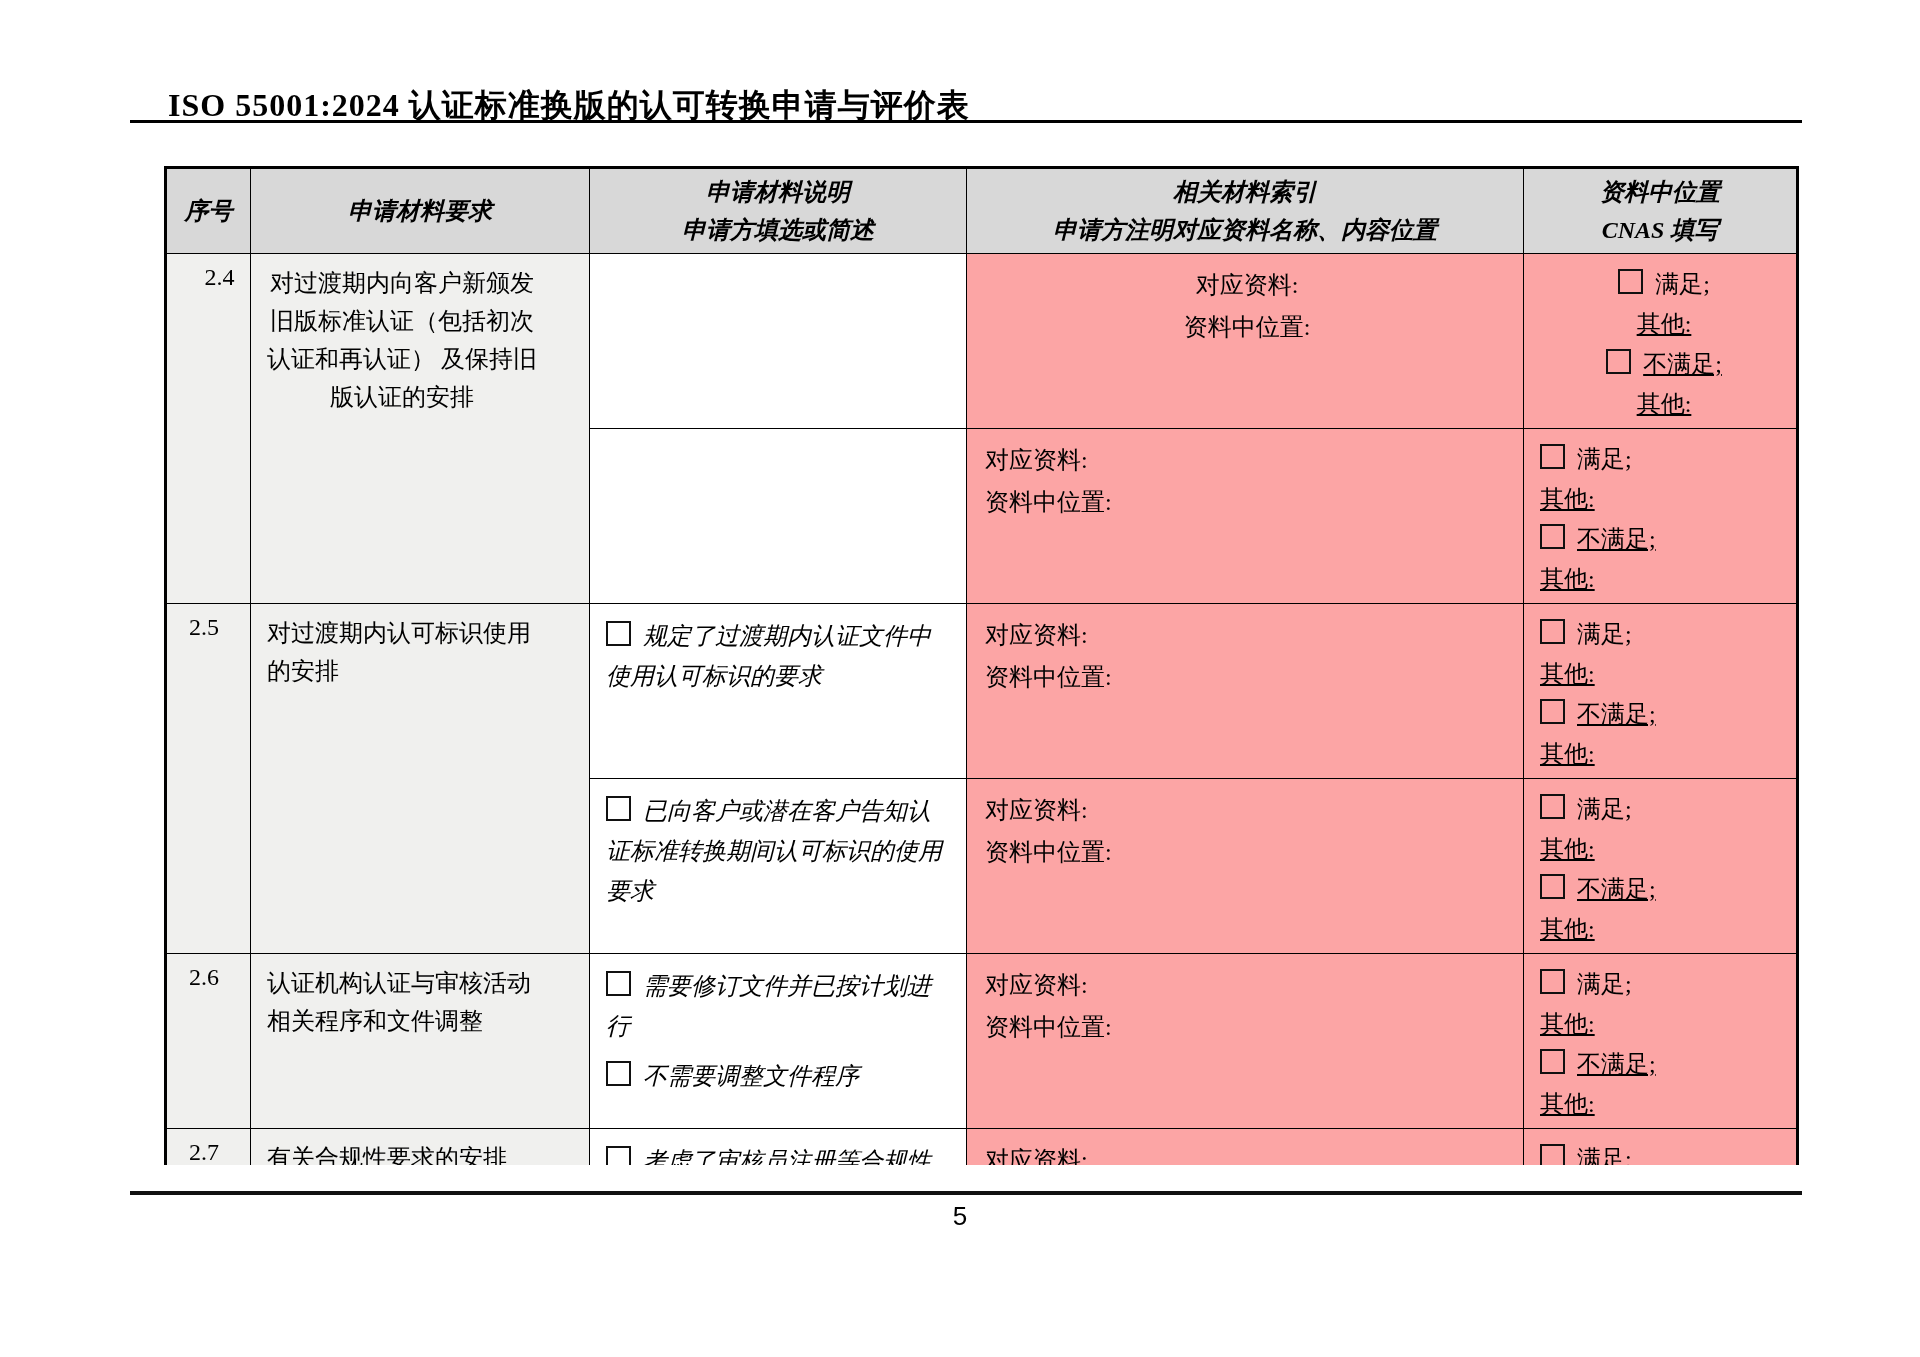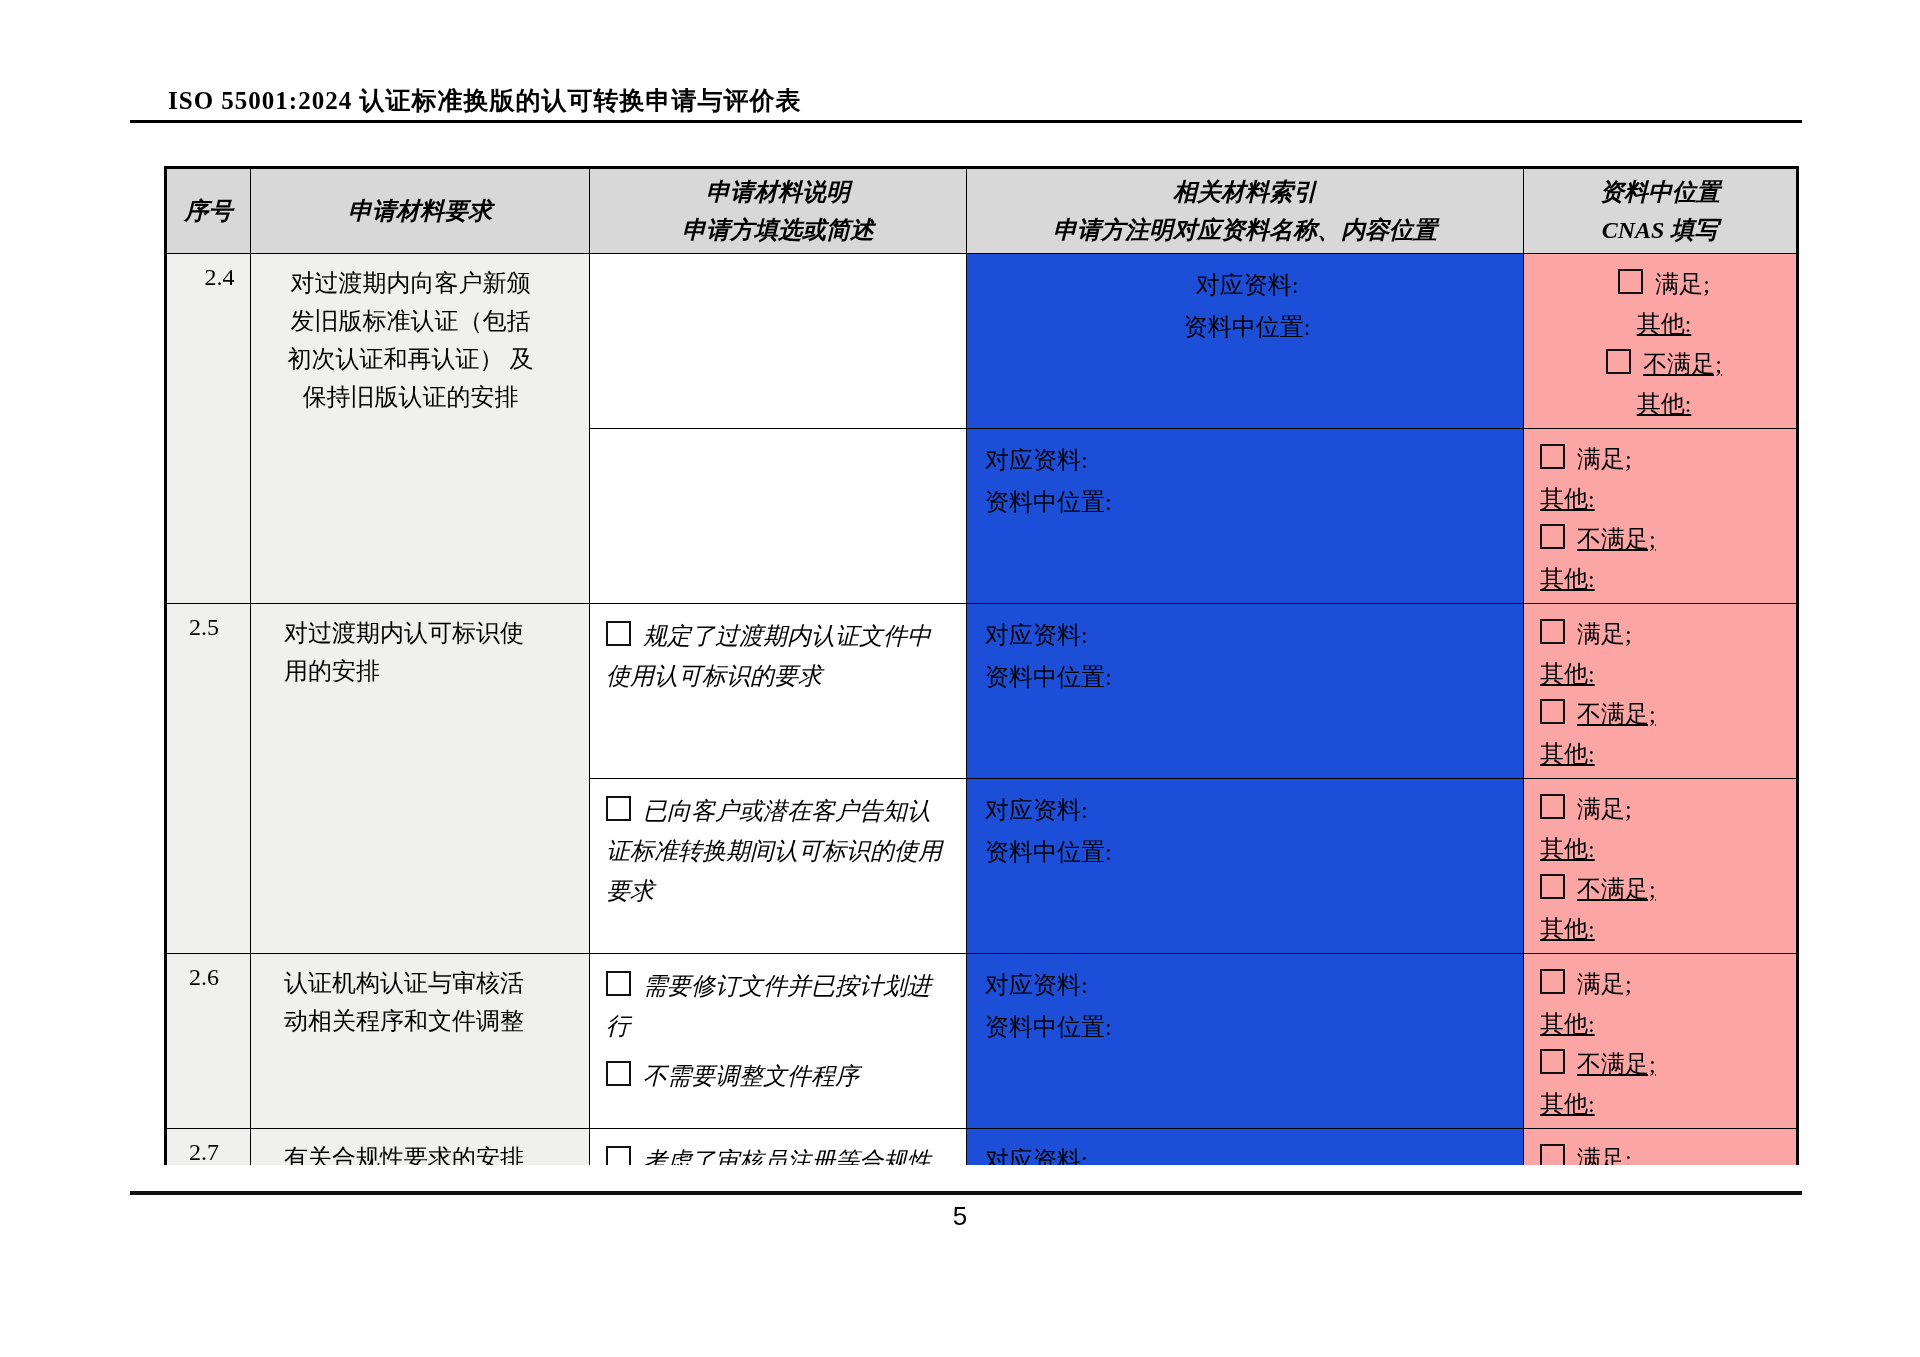--- a/index.html
+++ b/index.html
@@ -8,21 +8,21 @@
     background:#ffffff;
     font-family:"Liberation Serif", serif;
     color:#000;
     position:relative;
     overflow:hidden;
   }
   .page{position:absolute;inset:0;background:#fff;}
 
   .doc-title{
     position:absolute;left:168px;top:84px;
-    font-size:25px;font-weight:bold;letter-spacing:1px;
+    font-size:32px;font-weight:bold;letter-spacing:1px;
     white-space:nowrap;
   }
   .title-rule{
     position:absolute;left:130px;top:120px;width:1672px;height:3px;
     background:#000;
   }
 
   .watermark{
     position:absolute;left:430px;top:295px;width:1010px;height:690px;
     z-index:5;pointer-events:none;mix-blend-mode:multiply;opacity:0.95;
@@ -46,23 +46,23 @@
   th{
     background:#d8d8d8;
     font-weight:bold;
     vertical-align:middle;
     text-align:center;
     line-height:38px;
     padding:4px 6px;
   }
   td.no, td.req{background:#f0f0ee;}
   td.no{padding:10px 0 0 22px;}
-  td.req{padding:10px 52px 4px 33px;line-height:38px;margin-left:36px;}
+  td.req{padding:10px 52px 4px 16px;line-height:38px;margin-left:36px;}
   td.desc{padding:12px 14px 4px 16px;line-height:40px;background:#fff;font-style:italic;}
-  td.idx{padding:10px 14px 4px 18px;line-height:42px;background:#1d4ed8;}
+  td.idx{padding:10px 14px 4px 18px;line-height:42px;background:#fca5a5;}
   td.rev{padding:10px 8px 4px 16px;line-height:40px;background:#fca5a5;}
 
   .cb{
     display:inline-block;width:21px;height:21px;
     border:2px solid #111;background:transparent;
     margin-right:12px;vertical-align:-2px;
   }
   .opt{display:block;}
   .opt + .opt{margin-top:10px;}
   .rev .opt + .opt{margin-top:0;text-decoration:underline;}

